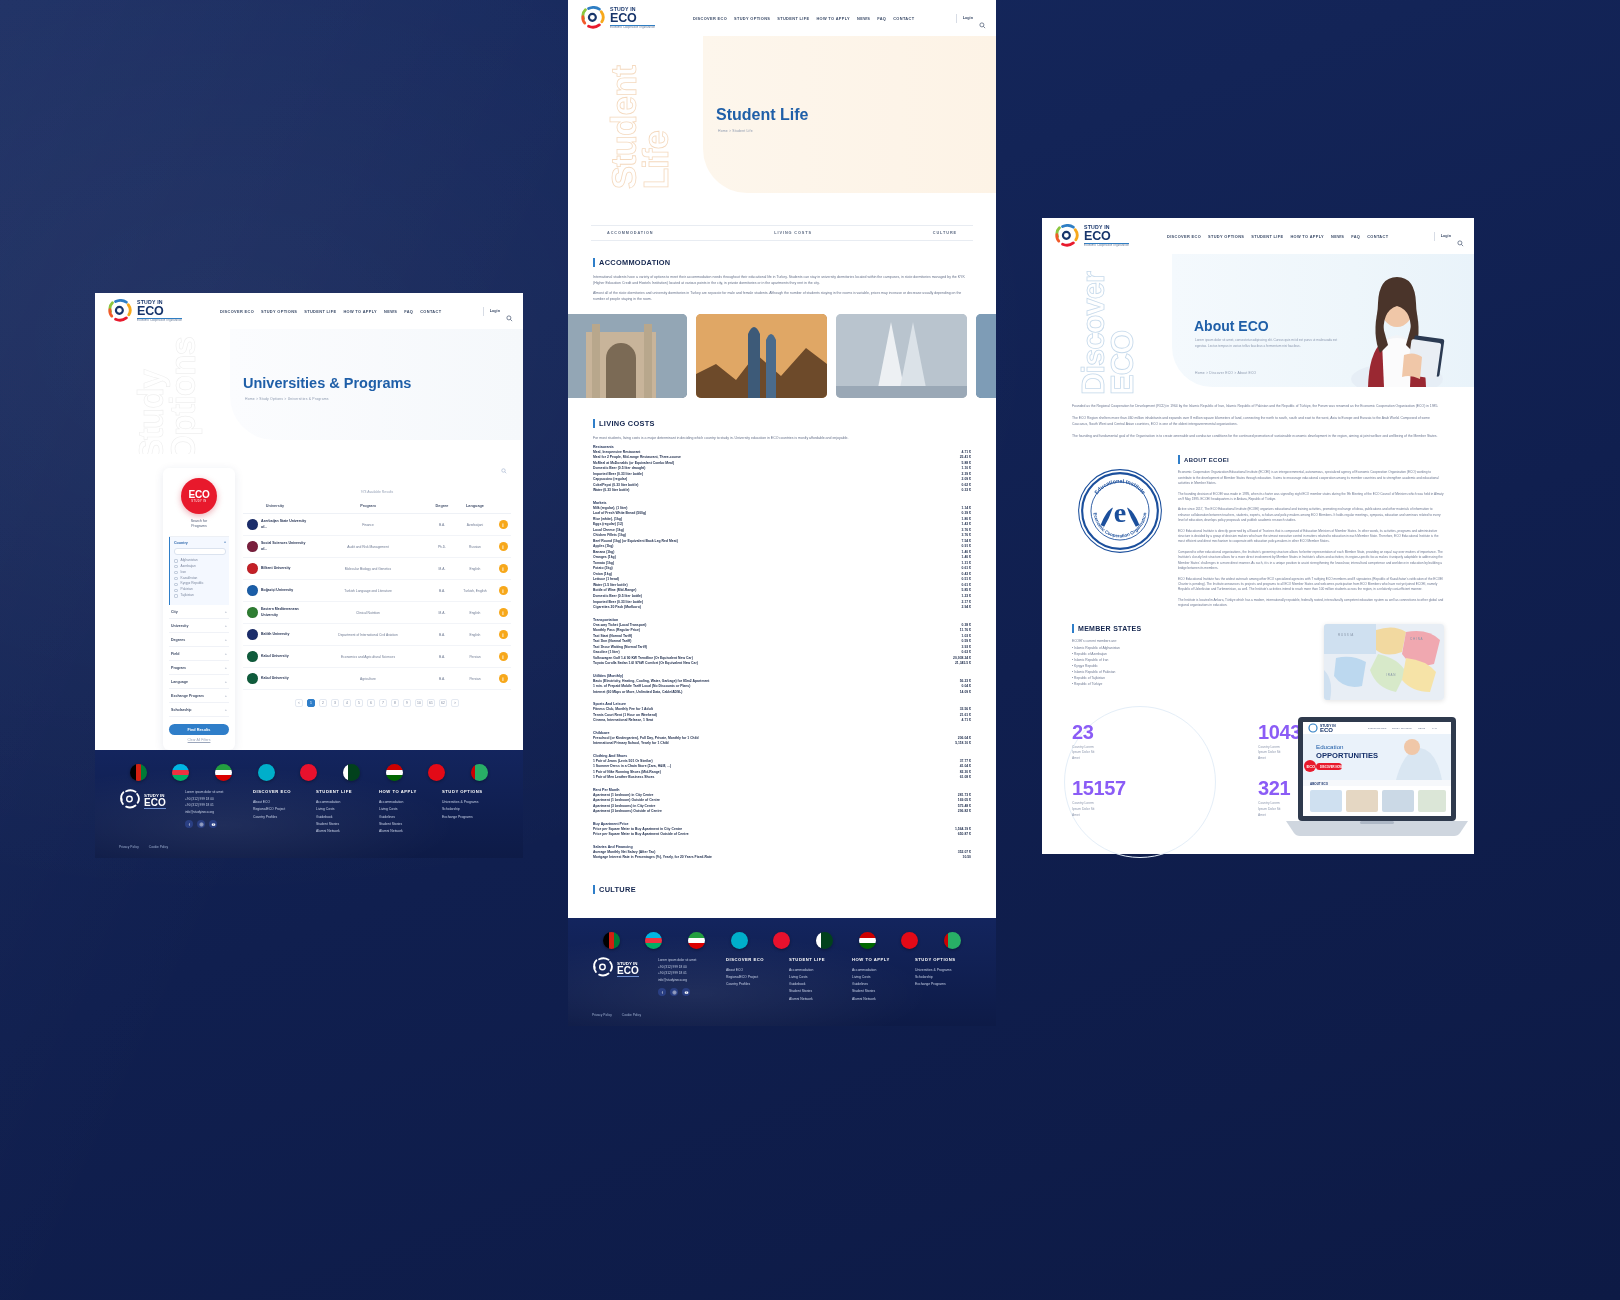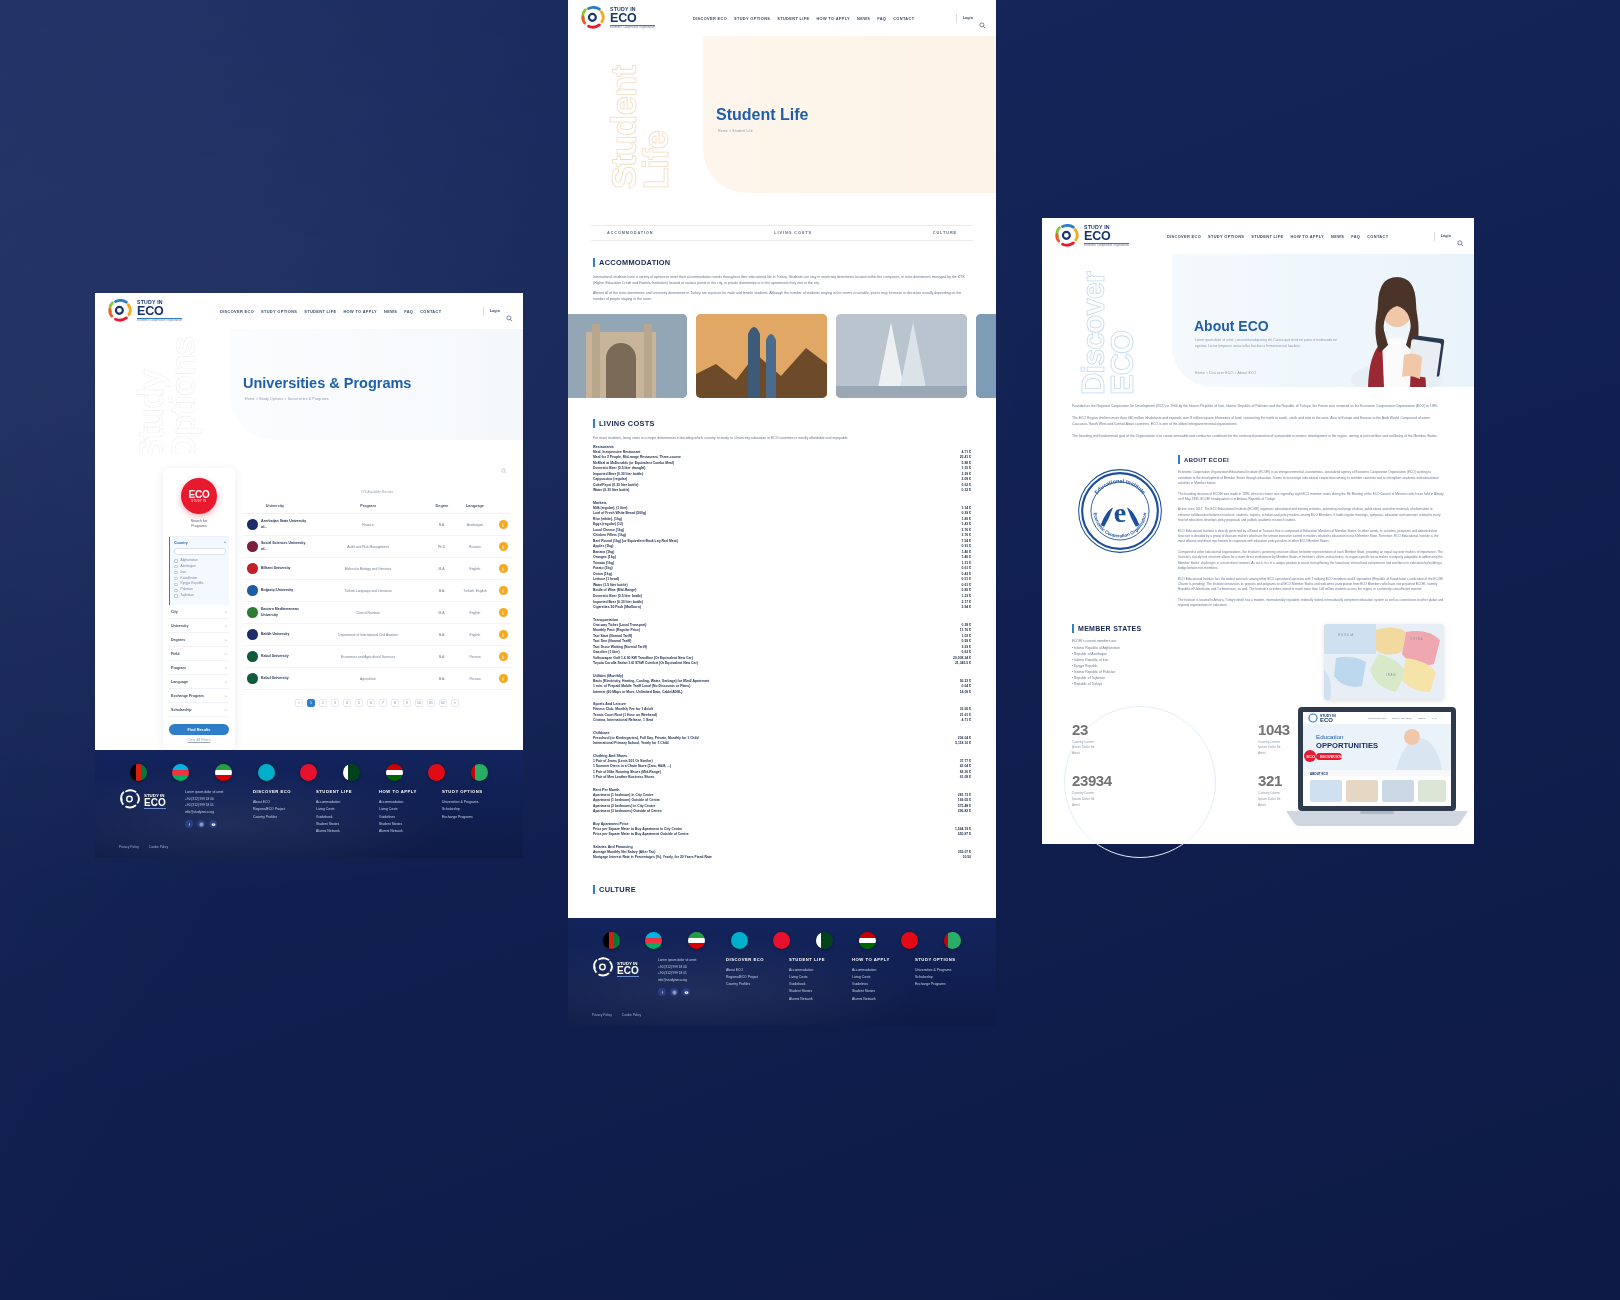--- a/index.html
+++ b/index.html
@@ -171,21 +171,21 @@
   .ecoei-text p { font-size:3.15px; line-height:1.72; color:#6b7690; margin-bottom:5px; }
   .ms-wrap { display:flex; gap:14px; padding: 10px 30px 0 30px; }
   .ms-list { flex:1 1 auto; }
   .ms-list .lead { font-size:3.3px; color:#6b7690; margin-bottom:2px; }
   .ms-list li { list-style:none; font-size:3.3px; color:#6b7690; line-height:1.85; }
   .ms-map { flex:0 0 120px; height:76px; border-radius:3px; overflow:hidden; box-shadow:0 1px 5px rgba(0,0,0,.12); }
   .stats-area { position:relative; padding: 22px 30px 20px 30px; display:flex; flex-wrap:wrap; }
   .stat-ring { position:absolute; left:22px; top:6px; width:152px; height:152px; border-radius:50%;
       border:1.6px solid #e4eef8; }
   .stat { width:50%; margin-bottom:16px; position:relative; }
-  .stat b { display:block; font-size:15px; color:#737373; letter-spacing:-.4px; line-height:1; }
+  .stat b { display:block; font-size:20px; color:#8b5cf6; letter-spacing:-.4px; line-height:1; }
   .stat span { display:block; font-size:3.3px; color:#8d97ad; line-height:1.75; margin-top:3px; }
   .laptop { position:absolute; right:6px; bottom:14px; width:182px; height:125px; }
 </style>
 </head>
 <body>
 
 <div class="bg-sheen"></div>
 
 <div class="panel" id="panel1">
   <div class="page">
@@ -1159,21 +1159,21 @@
 Ipsum Dolor Sit
 Amet</span>
       </div>
       <div class="stat">
         <b>1043</b>
         <span style="white-space:pre-line;">Country Lorem
 Ipsum Dolor Sit
 Amet</span>
       </div>
       <div class="stat">
-        <b>23934</b>
+        <b>15157</b>
         <span style="white-space:pre-line;">Country Lorem
 Ipsum Dolor Sit
 Amet</span>
       </div>
       <div class="stat">
         <b>321</b>
         <span style="white-space:pre-line;">Country Lorem
 Ipsum Dolor Sit
 Amet</span>
       </div>

